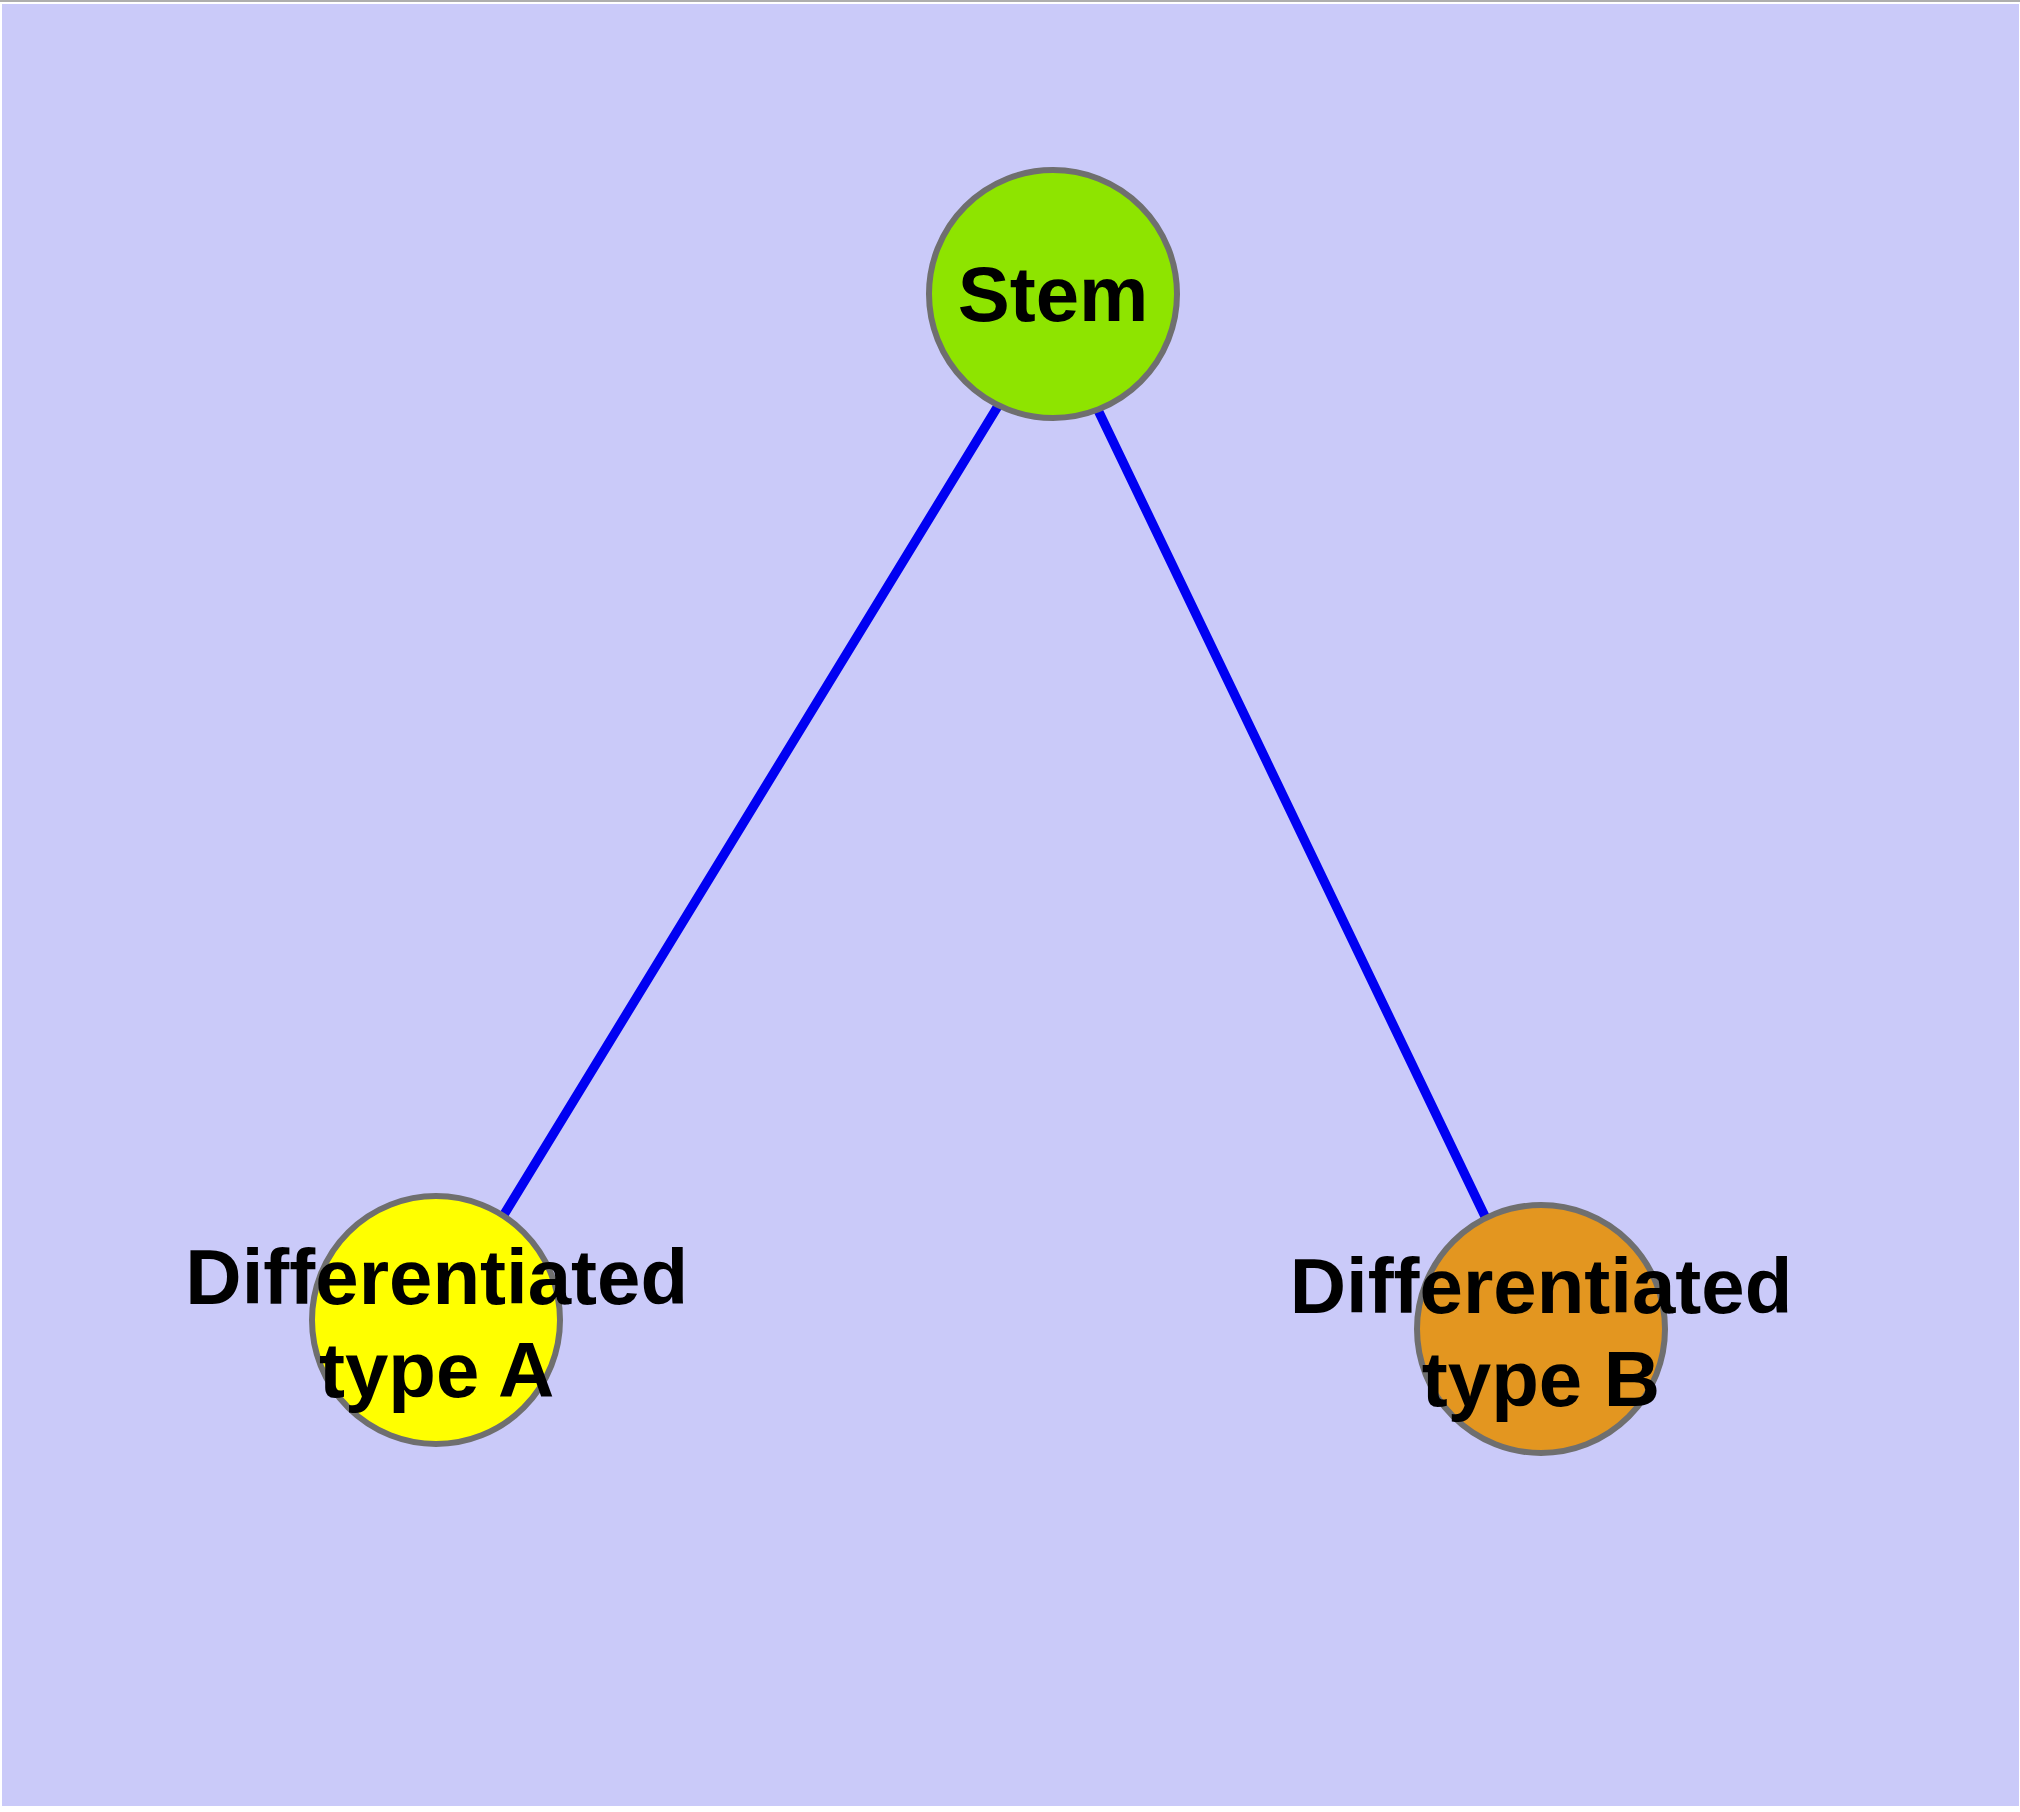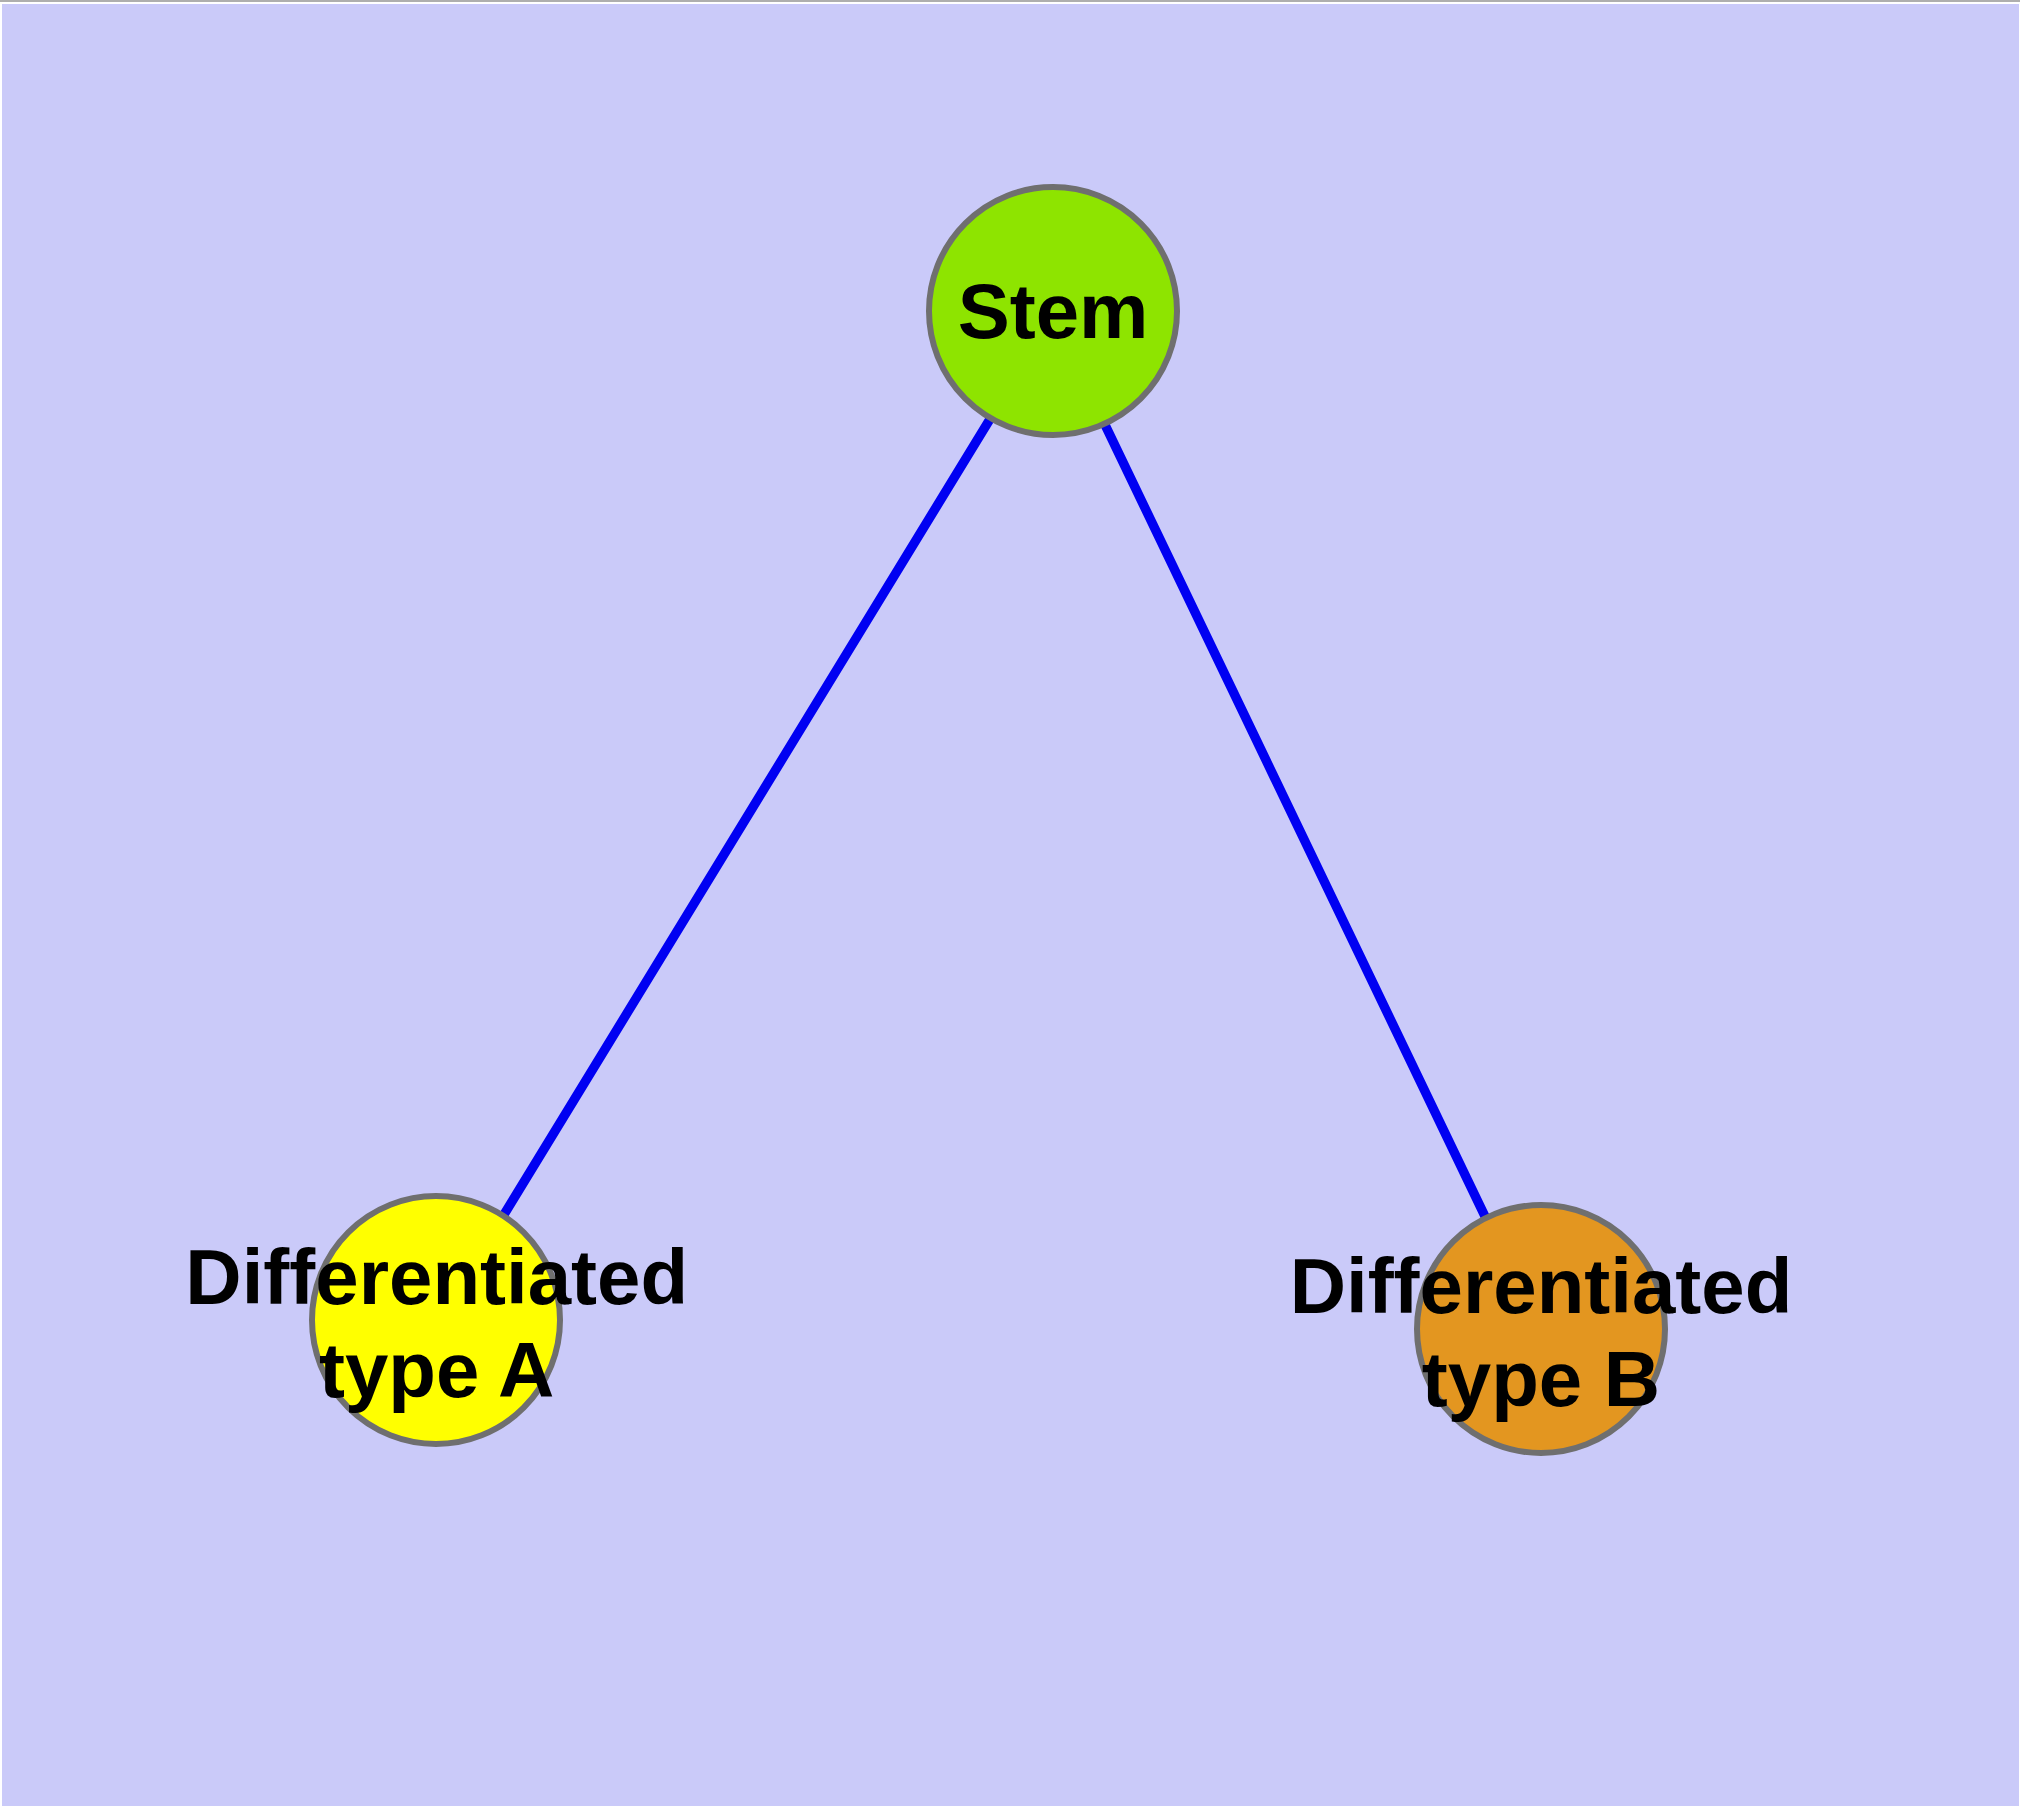--- a/index.html
+++ b/index.html
@@ -42,21 +42,21 @@
     box-sizing: border-box;
     width: 254px;
     height: 254px;
     border: 6px solid #6F6F6F;
     border-radius: 50%;
     z-index: 2;
     display: flex;
     align-items: center;
     justify-content: center;
   }
-  .node-stem   { left: 926px; top: 184px;  background: #8EE400; }
+  .node-stem   { left: 926px; top: 167px;  background: #8EE400; }
   .node-type-a { left: 309px;  top: 1193px; background: #FFFF00; }
   .node-type-b { left: 1414px; top: 1202px; background: #E39620; }
   .node-label {
     color: #000000;
     font-weight: bold;
     font-size: 78px;
     text-align: center;
     white-space: pre-line;
     line-height: 93px;
     z-index: 3;

